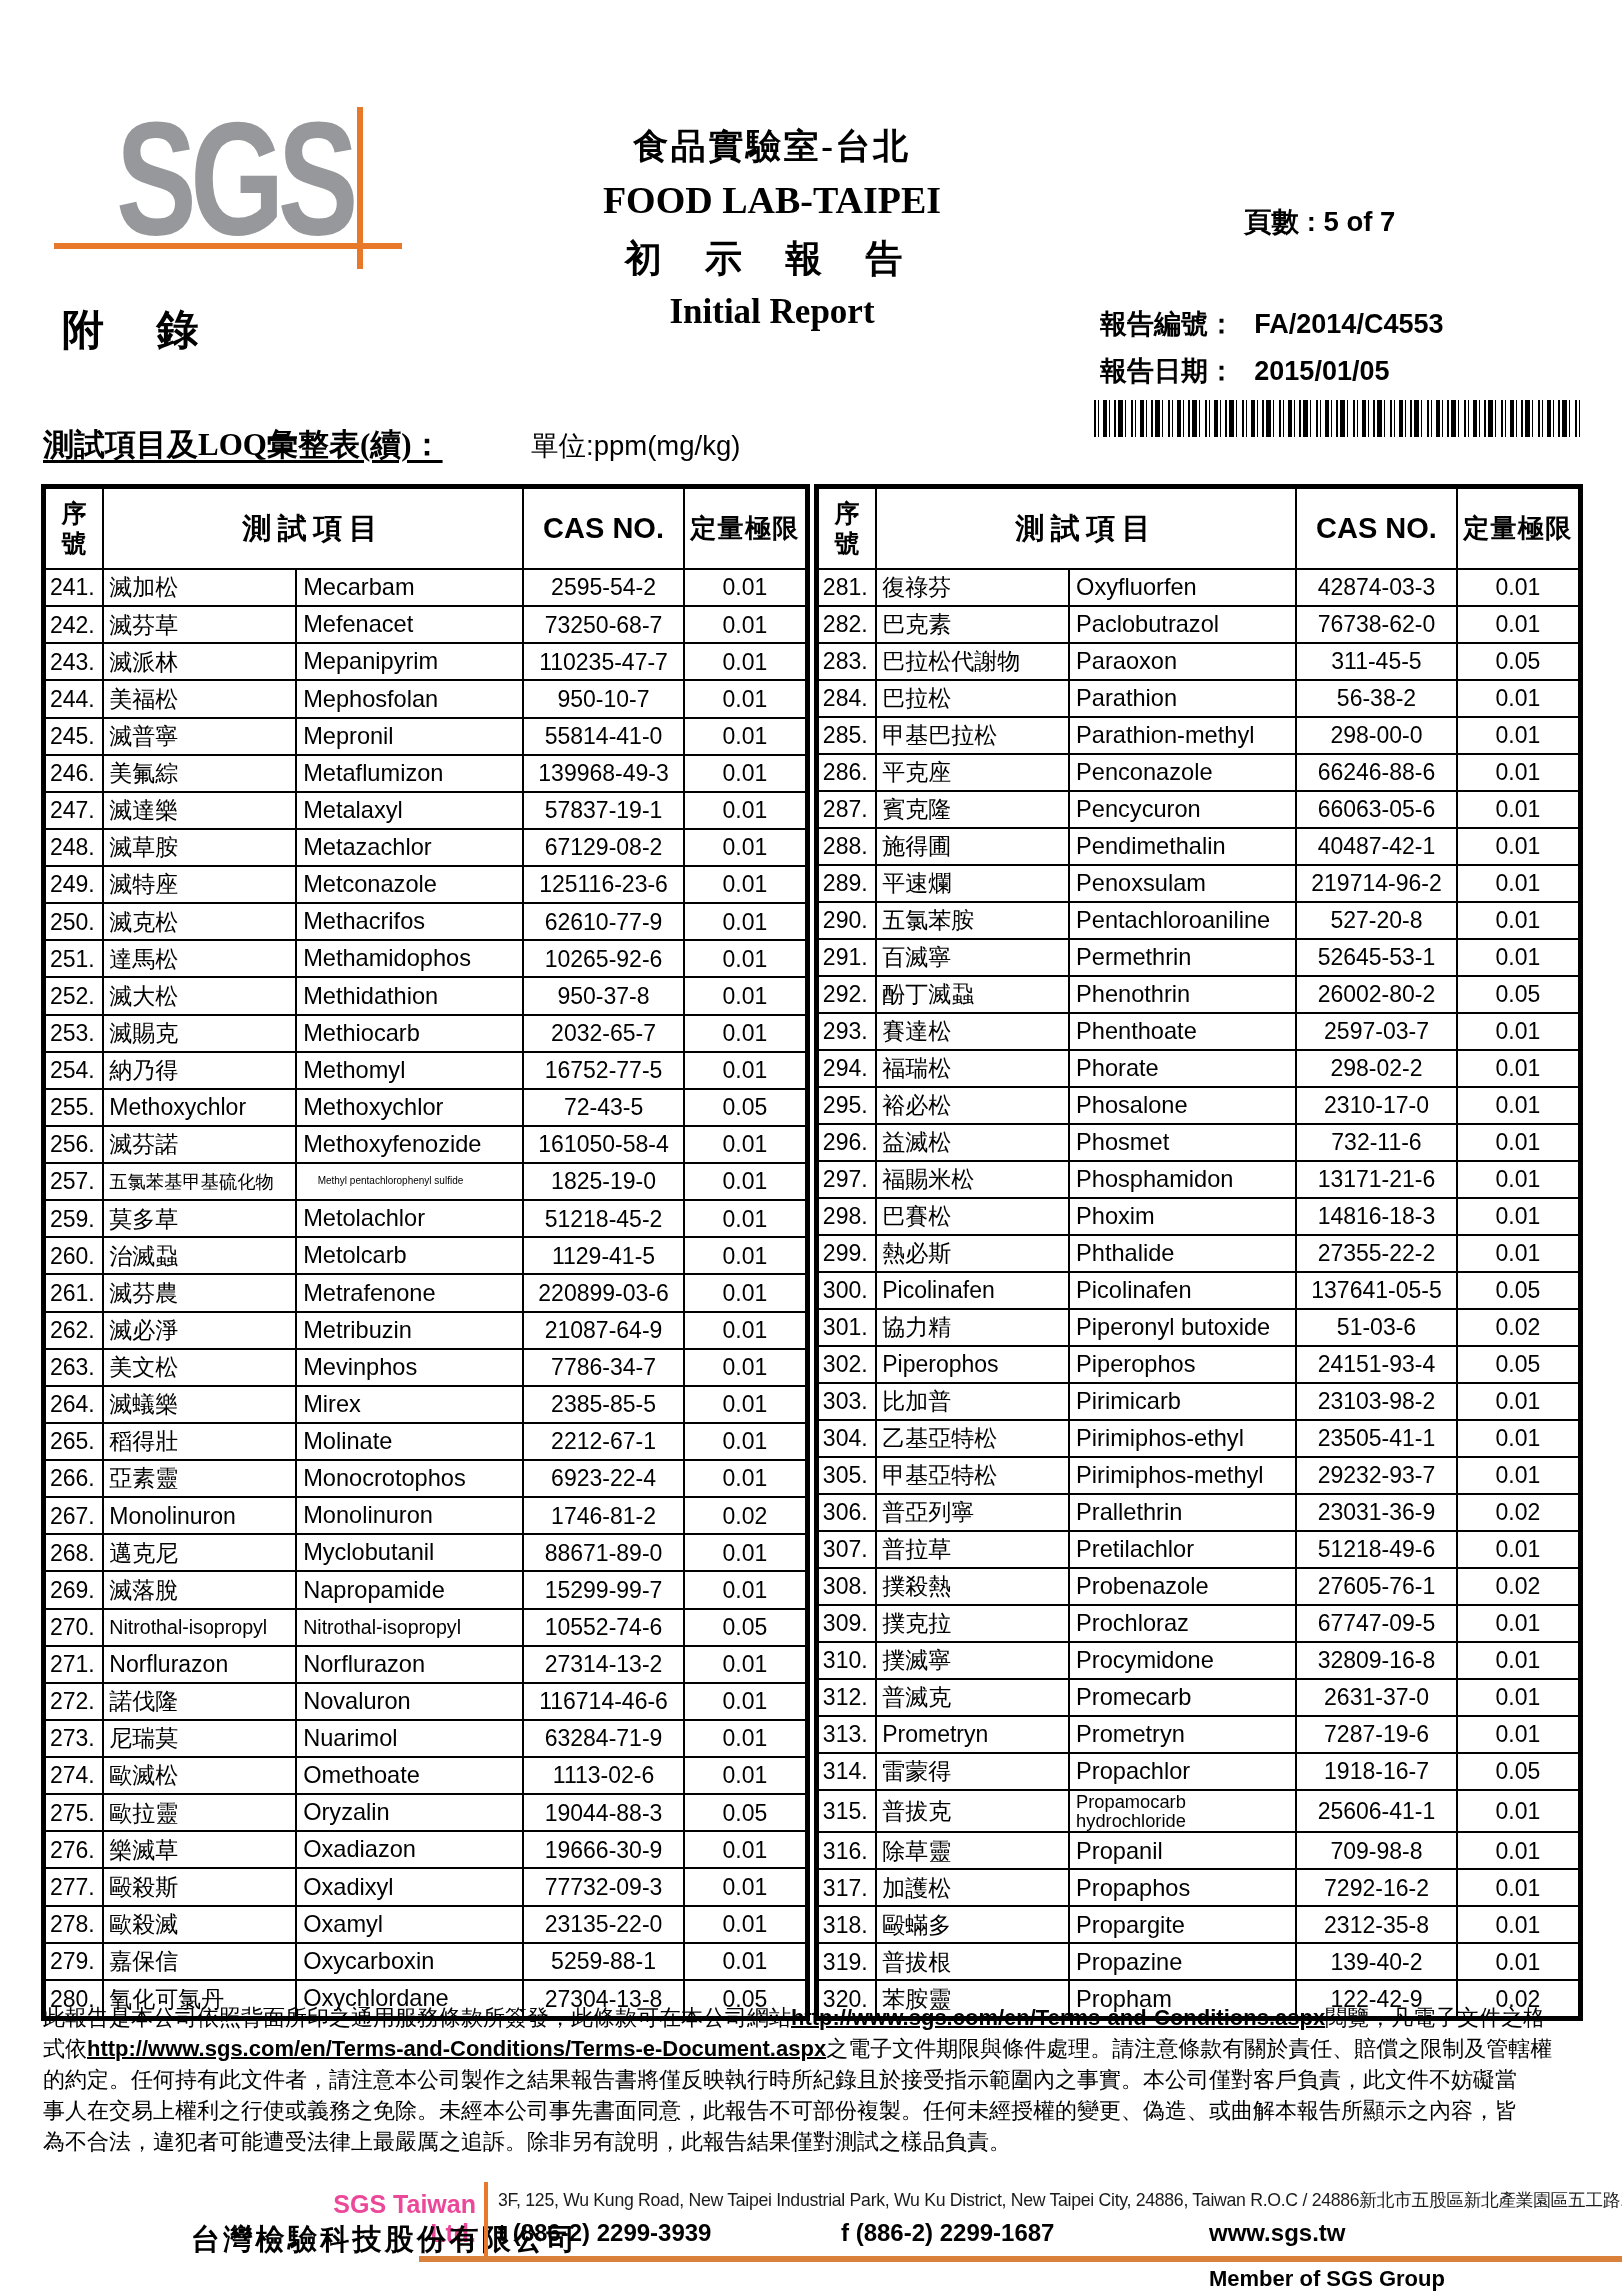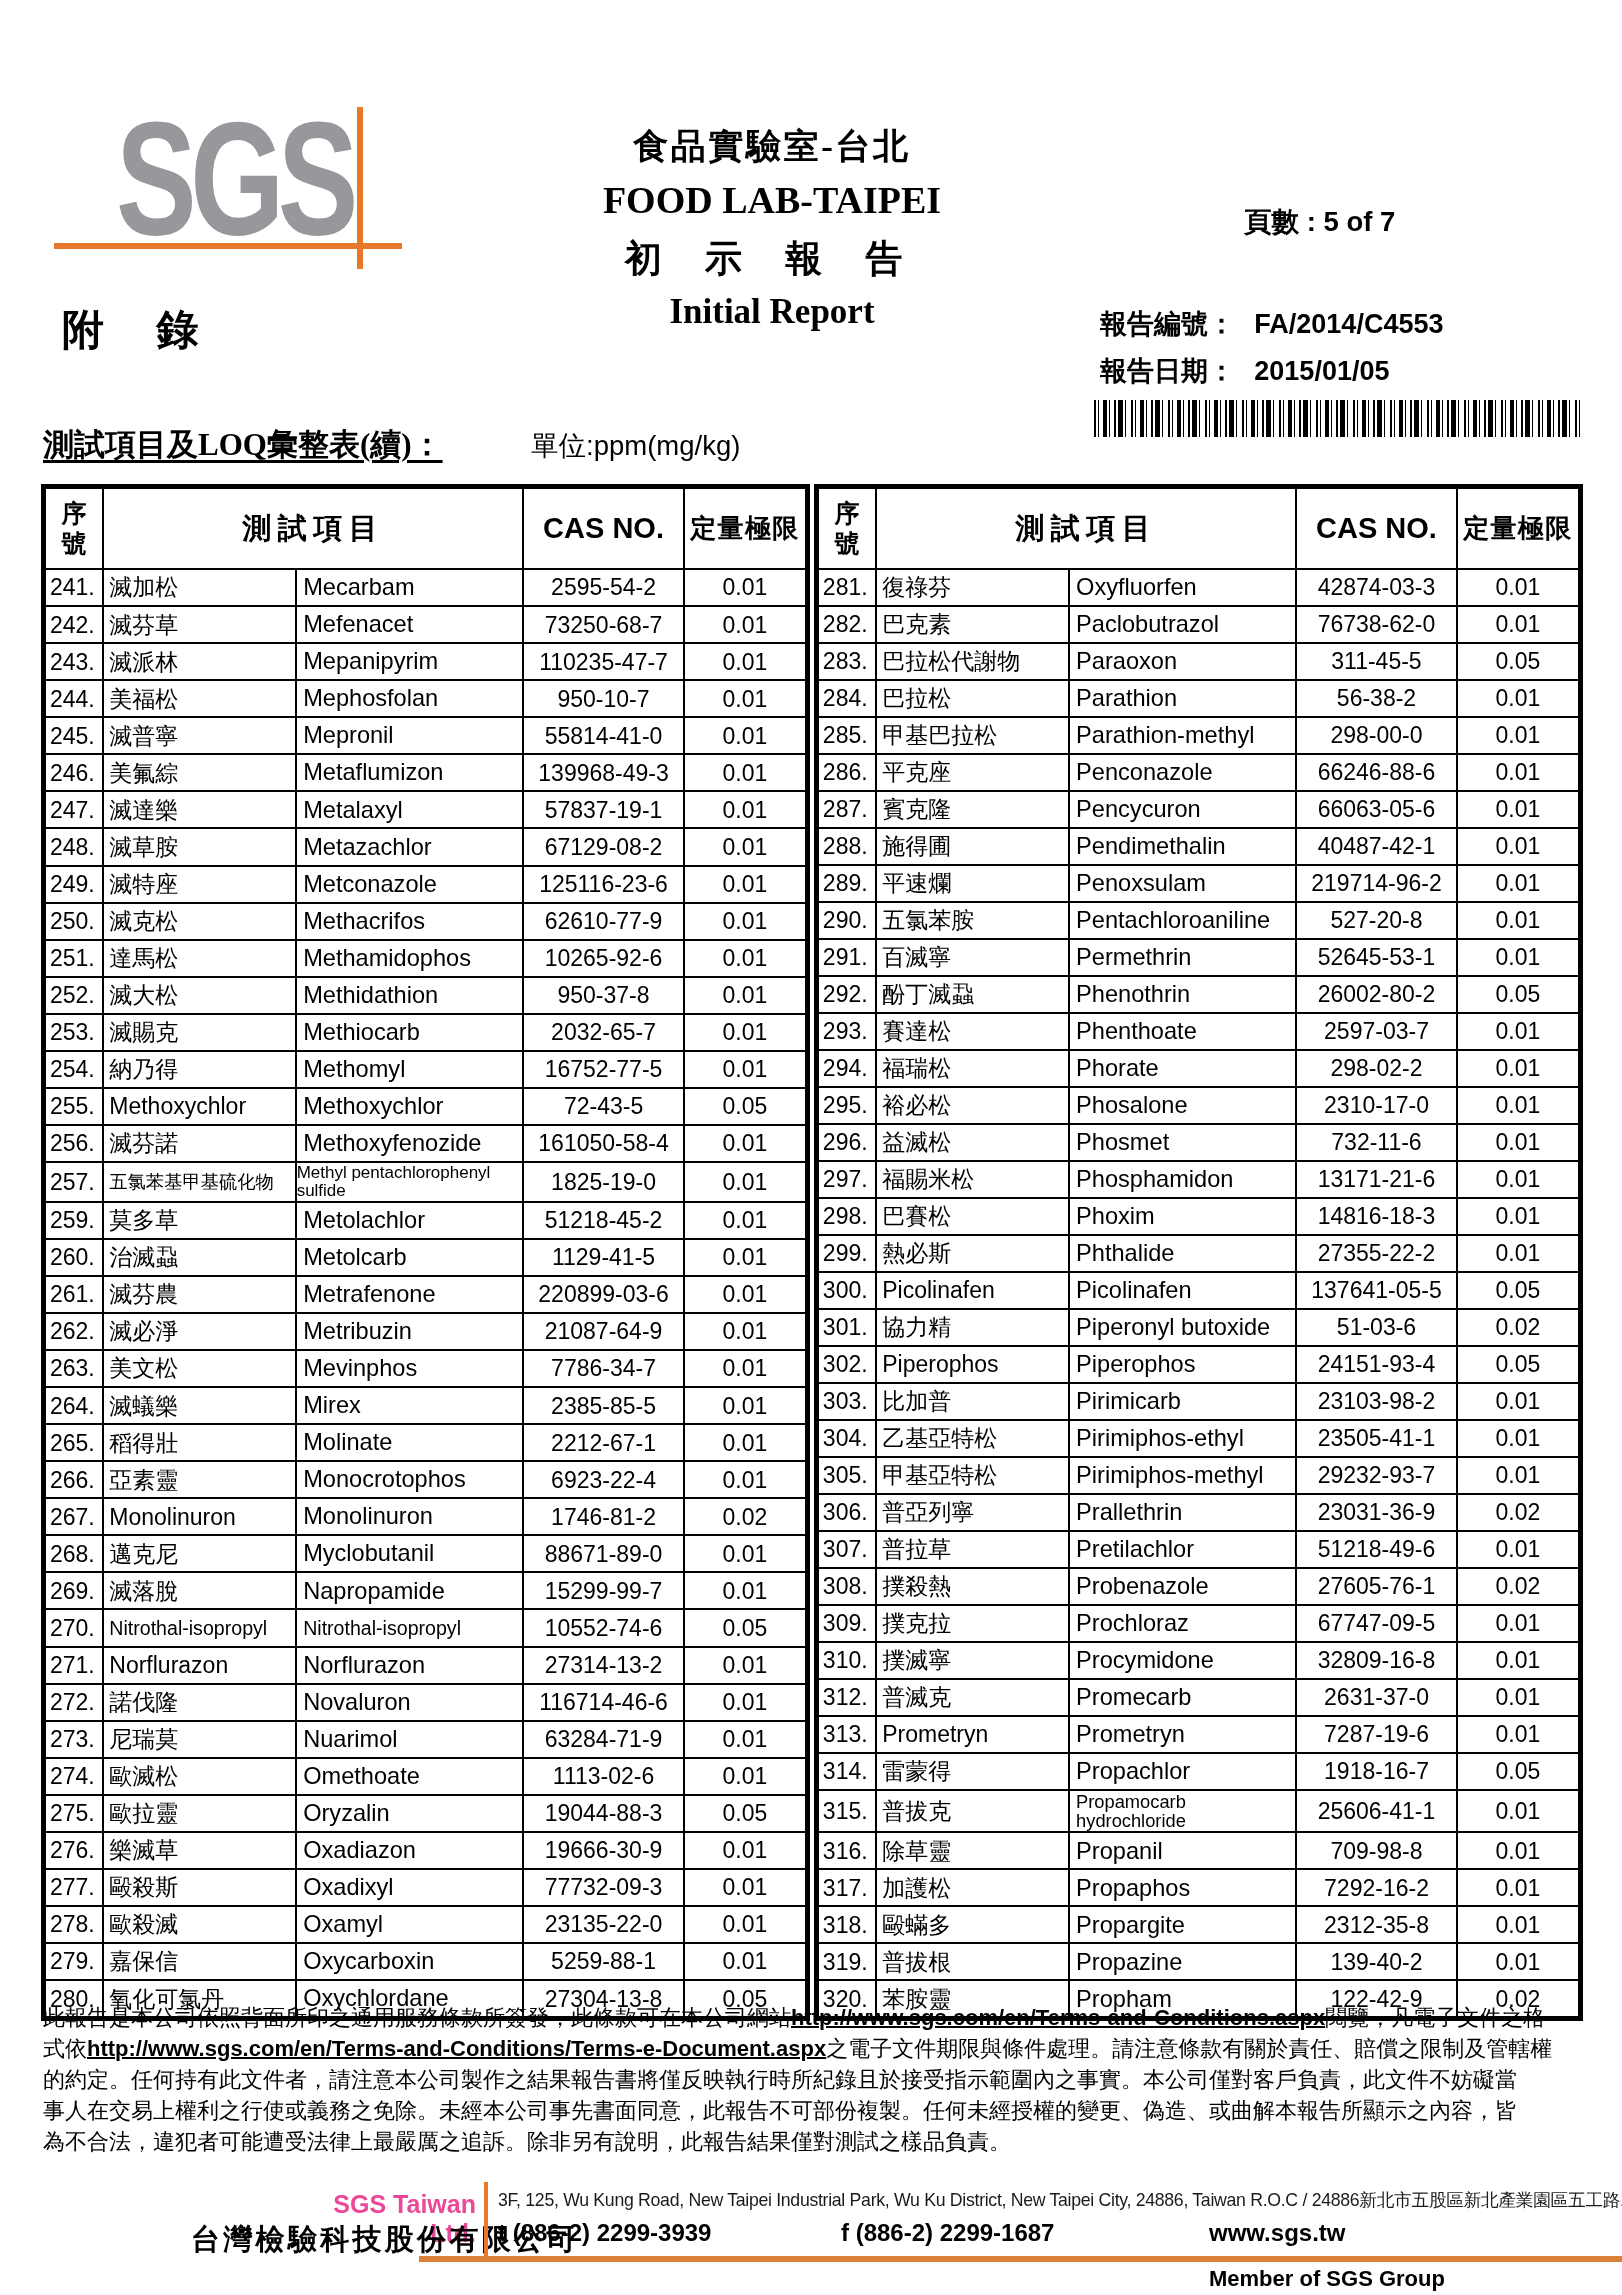--- a/index.html
+++ b/index.html
@@ -70,21 +70,21 @@
   th.cas  { font-family:"Liberation Sans", sans-serif; font-size:29px; font-weight:bold; }
   th.loq  { font-family:"Liberation Serif", serif; font-size:26px; font-weight:bold; letter-spacing:1.3px;margin-left:24px; }
 
   table.loq td { height:33px; vertical-align:middle; line-height:1.05; }
   td.no  { font-size:23px; text-align:left; padding-left:3.9px; }
   td.zh  { font-size:23px; text-align:left; padding-left:5.2px; }
   td.en  { font-size:23.6px; text-align:left; padding-left:6.5px; }
   td.cas { font-size:23px; text-align:center; }
   td.loq { font-size:23px; text-align:center; }
   td.small-zh { font-size:18.3px; }
-  td.small-en { font-size:17px; padding-left:0; }
+  td.small-en { font-size:10px; padding-left:21px; }
   td.mid-en   { font-size:18.3px; }
   td.cond-zh, td.cond-en { font-size:19.6px; }
 
   
   .legal { position:absolute; left:43px; top:2002px; width:1539px; }
   .legal-line { font-size:22px; line-height:31px; white-space:nowrap; }
   .legal-line .u { text-decoration:underline; text-decoration-thickness:2px; font-weight:bold; }
 
   
   .company-en { position:absolute; left:306px; top:2190px; width:170px; text-align:right; font-size:25px; font-weight:bold; }

